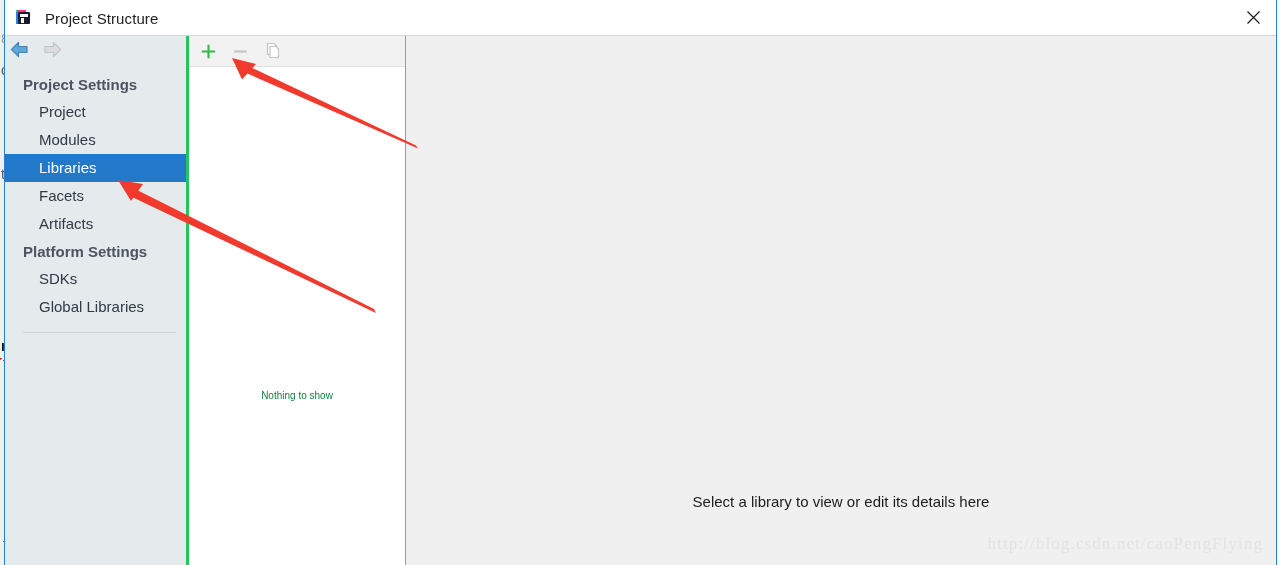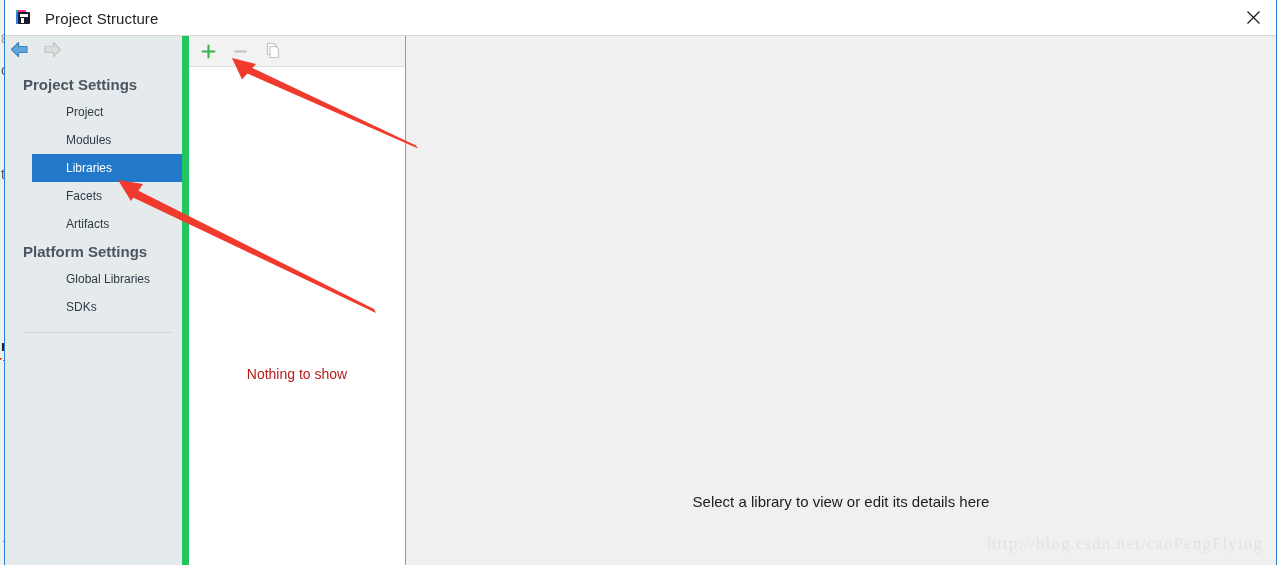--- a/index.html
+++ b/index.html
@@ -146,21 +146,21 @@
     position: absolute;
     left: 0; top: 36px;
     right: 0; bottom: 0;
     display: flex;
   }
 
   
   .sidebar {
     width: 184px;
     background: #e5eaec;
-    border-right: 7px solid #22c55e;
+    border-right: 3px solid #22c55e;
     position: relative;
     flex: 0 0 auto;
   }
   .nav-row {
     height: 30px;
     display: flex;
     align-items: center;
     padding-left: 5px;
     gap: 10px;
   }
@@ -170,28 +170,27 @@
 
   .group-label {
     font-size: 15px;
     font-weight: bold;
     color: #4c5561;
     padding: 5px 0 5px 18px;
     height: 27px;
     line-height: 17px;
   }
   .nav-item {
-    font-size: 12px;
+    font-size: 15px;
     color: #2f3a45;
     height: 28px;
     line-height: 28px;
     padding-left: 34px;
     cursor: pointer;
     white-space: nowrap;
-    margin-left: 27px;
   }
   .nav-item.selected {
     background: #2279c9;
     color: #ffffff;
   }
 
   .sidebar-sep {
     position: absolute;
     left: 18px; right: 10px;
     top: 296px;
@@ -253,22 +252,23 @@
   }
   .tb-btn.disabled { cursor: default; }
   .list-empty {
     flex: 1;
     display: flex;
     justify-content: center;
     padding-top: 299px;
     background: #ffffff;
   }
   .list-empty span {
-    font-size: 14px;
-    color: #b91c1c;
+    font-size: 10px;
+    color: #15803d;
+    margin-top: 24px;
   }
 
   
   .detail-pane {
     flex: 1;
     background: #f0f0f0;
     position: relative;
   }
   .detail-msg {
     position: absolute;
@@ -361,22 +361,22 @@
           <div class="group-label">Project Settings</div>
 
           <div class="nav-item">Project</div>
           <div class="nav-item">Modules</div>
           <div class="nav-item selected">Libraries</div>
           <div class="nav-item">Facets</div>
           <div class="nav-item">Artifacts</div>
 
           <div class="group-label">Platform Settings</div>
 
+          <div class="nav-item">SDKs</div>
           <div class="nav-item">Global Libraries</div>
-          <div class="nav-item">SDKs</div>
         </div>
 
         <div class="sidebar-sep"></div>
 
       </div>
 
       <div class="list-col">
 
         <div class="list-toolbar">
           <span class="tb-btn">

